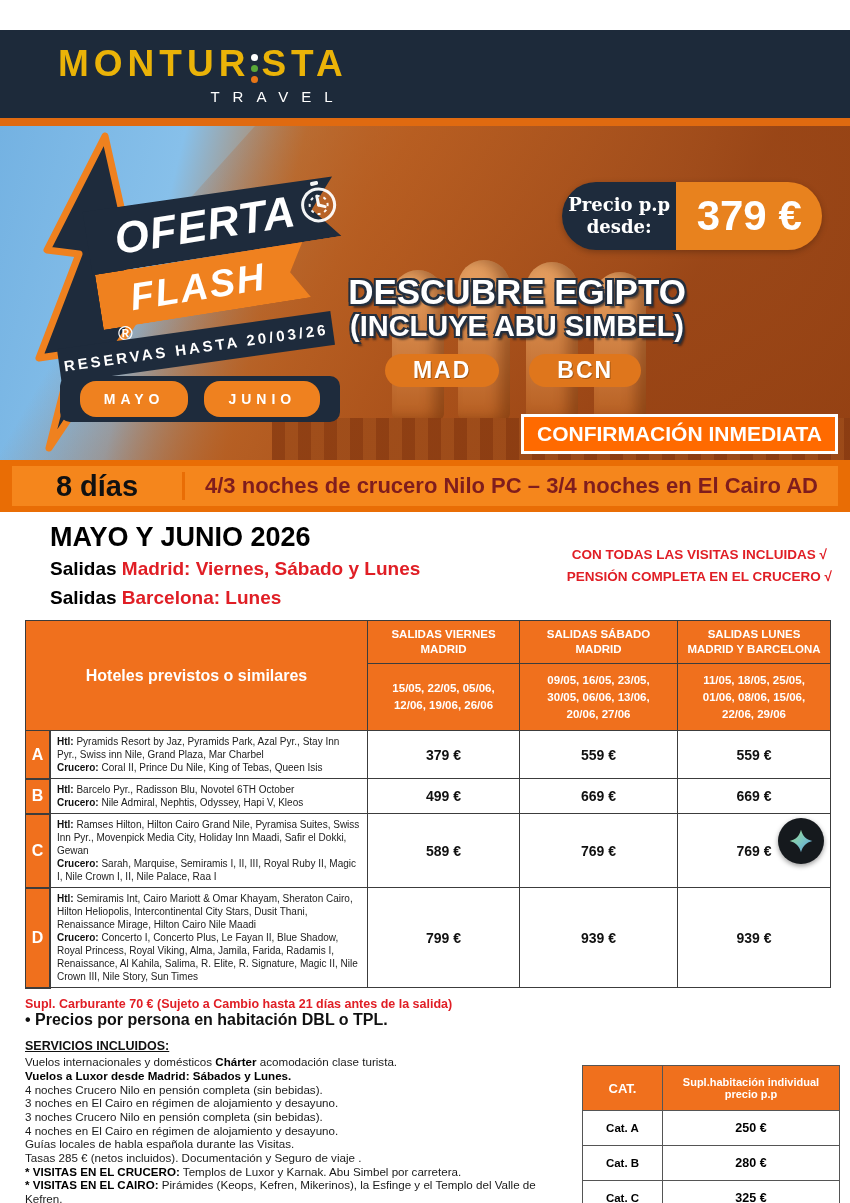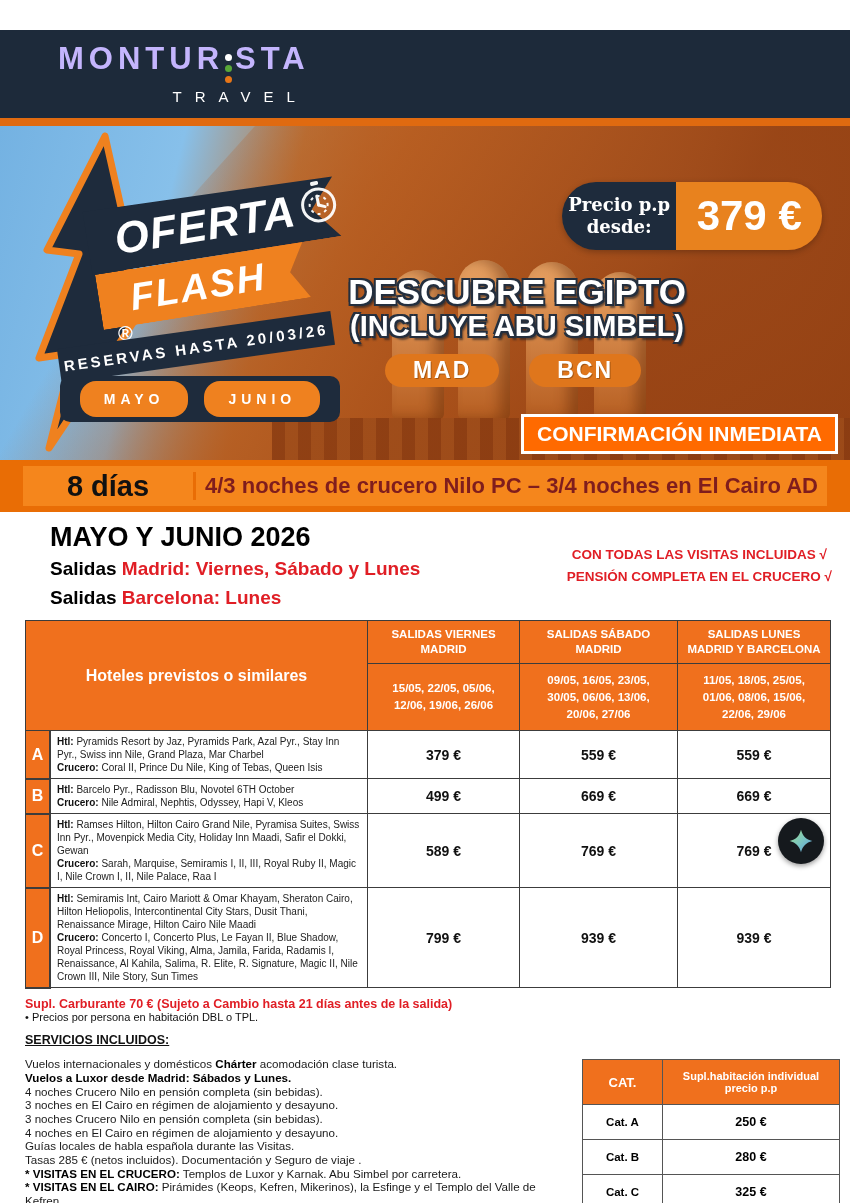--- a/index.html
+++ b/index.html
@@ -3,21 +3,21 @@
 <meta charset="utf-8">
 <style>
   * { margin:0; padding:0; box-sizing:border-box; }
   body { background:#ffffff; font-family:"Liberation Sans", sans-serif; }
   .page { width:850px; height:1203px; margin:0 auto; position:relative; background:#fff; overflow:hidden; }
 
   
   .topbar { margin-top:30px; height:88px; background:#1d2a3a; display:flex; align-items:center; justify-content:space-between; padding:0 40px 0 58px; }
   .main-title { color:#fff; font-size:46px; font-weight:800; letter-spacing:0px; }
   .brand { display:flex; flex-direction:column; align-items:flex-end; }
-  .brand-row { display:flex; align-items:flex-start; color:#c4b5fd; font-size:31px; font-weight:700; letter-spacing:5px; line-height:1; }
+  .brand-row { display:flex; align-items:center; color:#eab308; font-size:37px; font-weight:700; letter-spacing:5px; line-height:1; }
   .brand-dots { display:flex; flex-direction:column; align-items:center; justify-content:flex-end; height:40px; margin:0 3px 0 1px; gap:4px; }
   .dot { width:7px; height:7px; border-radius:50%; }
   .dot-white { background:#ffffff; }
   .dot-green { background:#59a838; }
   .dot-orange { background:#e87617; }
   .brand-sub { color:#fff; font-size:15px; font-weight:400; letter-spacing:13px; margin-top:5px; padding-right:2px; }
 
   .orange-strip { height:8px; background:#e06a10; }
 
   
@@ -69,21 +69,21 @@
   .hero-title .l2 { font-size:29px; font-weight:800; line-height:1.1;
     text-shadow:-2px -2px 0 #242f3e, 2px -2px 0 #242f3e, -2px 2px 0 #242f3e, 2px 2px 0 #242f3e, 3px 4px 2px rgba(20,25,35,.6); }
   .airports { position:absolute; left:318px; top:228px; width:390px; display:flex; justify-content:center; gap:30px; }
   .airport-pill { background:#df761c; color:#fff; font-weight:800; font-size:23px; letter-spacing:2px;
     padding:3px 28px; border-radius:20px; text-shadow:1px 1px 0 rgba(80,40,0,.4); }
 
   .confirm-box { position:absolute; right:12px; bottom:6px; background:#ff6a00; border:3px solid #fff;
     color:#fff; font-weight:800; font-size:21px; padding:5px 13px; letter-spacing:0; }
 
   
-  .duration-bar { height:52px; background:#e96d05; padding:6px 23px; }
+  .duration-bar { height:52px; background:#e96d05; padding:6px 12px; }
   .duration-inner { height:100%; background:#f5861c; display:flex; align-items:center; }
   .duration-days { width:170px; text-align:center; font-size:29px; font-weight:800; color:#111; }
   .duration-sep { width:3px; height:70%; background:#e96d05; }
   .duration-text { flex:1; text-align:center; font-size:22px; font-weight:800; color:#7f1d1d; }
 
   
   .season { display:flex; justify-content:space-between; padding:10px 18px 4px 50px; }
   .season h1 { font-size:27px; font-weight:800; color:#000; letter-spacing:0; }
   .salidas { font-size:19px; font-weight:700; color:#000; margin-top:3px; line-height:1.35; }
   .salidas .red { color:#e01e25; }
@@ -96,26 +96,26 @@
   .th-hotels { font-size:16px; font-weight:700; }
   .th-title { font-size:11.5px; font-weight:700; padding:6px 4px; white-space:pre-line; line-height:1.3; }
   .th-dates { font-size:11.5px; font-weight:600; padding:8px 10px; line-height:1.45; }
   td.badge { background:#f0701d; color:#fff; font-weight:800; font-size:16px; text-align:center; border:2px solid #fff; outline:1px solid #3c3c3c; }
   td.desc { padding:4px 7px; font-size:10px; line-height:1.3; color:#222; }
   td.desc b { color:#111; }
   td.price { text-align:center; font-weight:700; font-size:14px; color:#111; }
 
   .table-footline { display:flex; justify-content:space-between; margin:9px 25px 0 25px;flex-direction:column; }
   .supl { color:#e01e25; font-weight:700; font-size:12.5px; }
-  .price-note { color:#111; font-weight:400; font-size:11px; }
+  .price-note { color:#111; font-weight:700; font-size:16px; }
 
   
   .lower { display:flex; margin:10px 10px 0 25px; align-items:flex-start; }
   .services { flex:1; padding-right:14px; }
-  .svc-heading { font-size:12.5px; font-weight:800; text-decoration:underline; color:#111; margin-bottom:10px; }
+  .svc-heading { font-size:12.5px; font-weight:800; text-decoration:underline; color:#111; margin-bottom:2px; }
   .svc-line { font-size:11.6px; color:#1a1a1a; line-height:1.18; }
   .svc-line b { font-weight:700; color:#000; }
   .svc-gap { height:12px; }
 
   table.cat { width:258px; border-collapse:collapse; margin-top:26px; }
   table.cat th, table.cat td { border:1px solid #555; text-align:center; }
   table.cat th { background:#f0701d; color:#fff; padding:10px 4px; }
   .cat-h1 { font-size:13px; font-weight:700; width:80px; }
   .cat-h2 { font-size:11px; font-weight:700; }
   table.cat td { font-weight:700; padding:10px 4px; }

